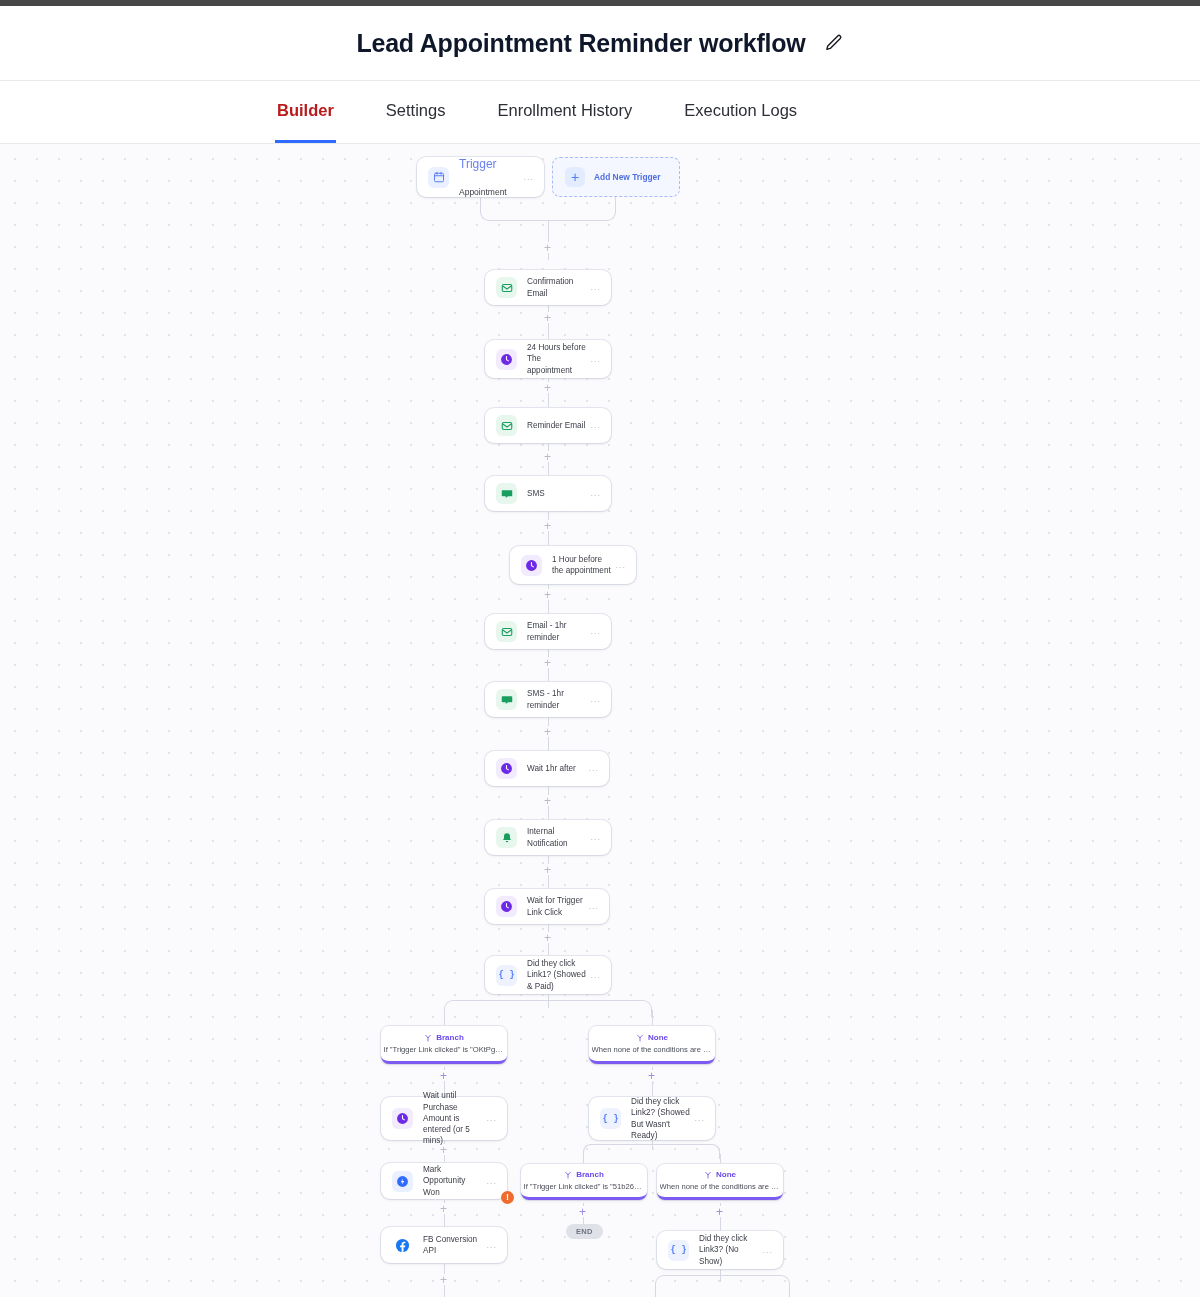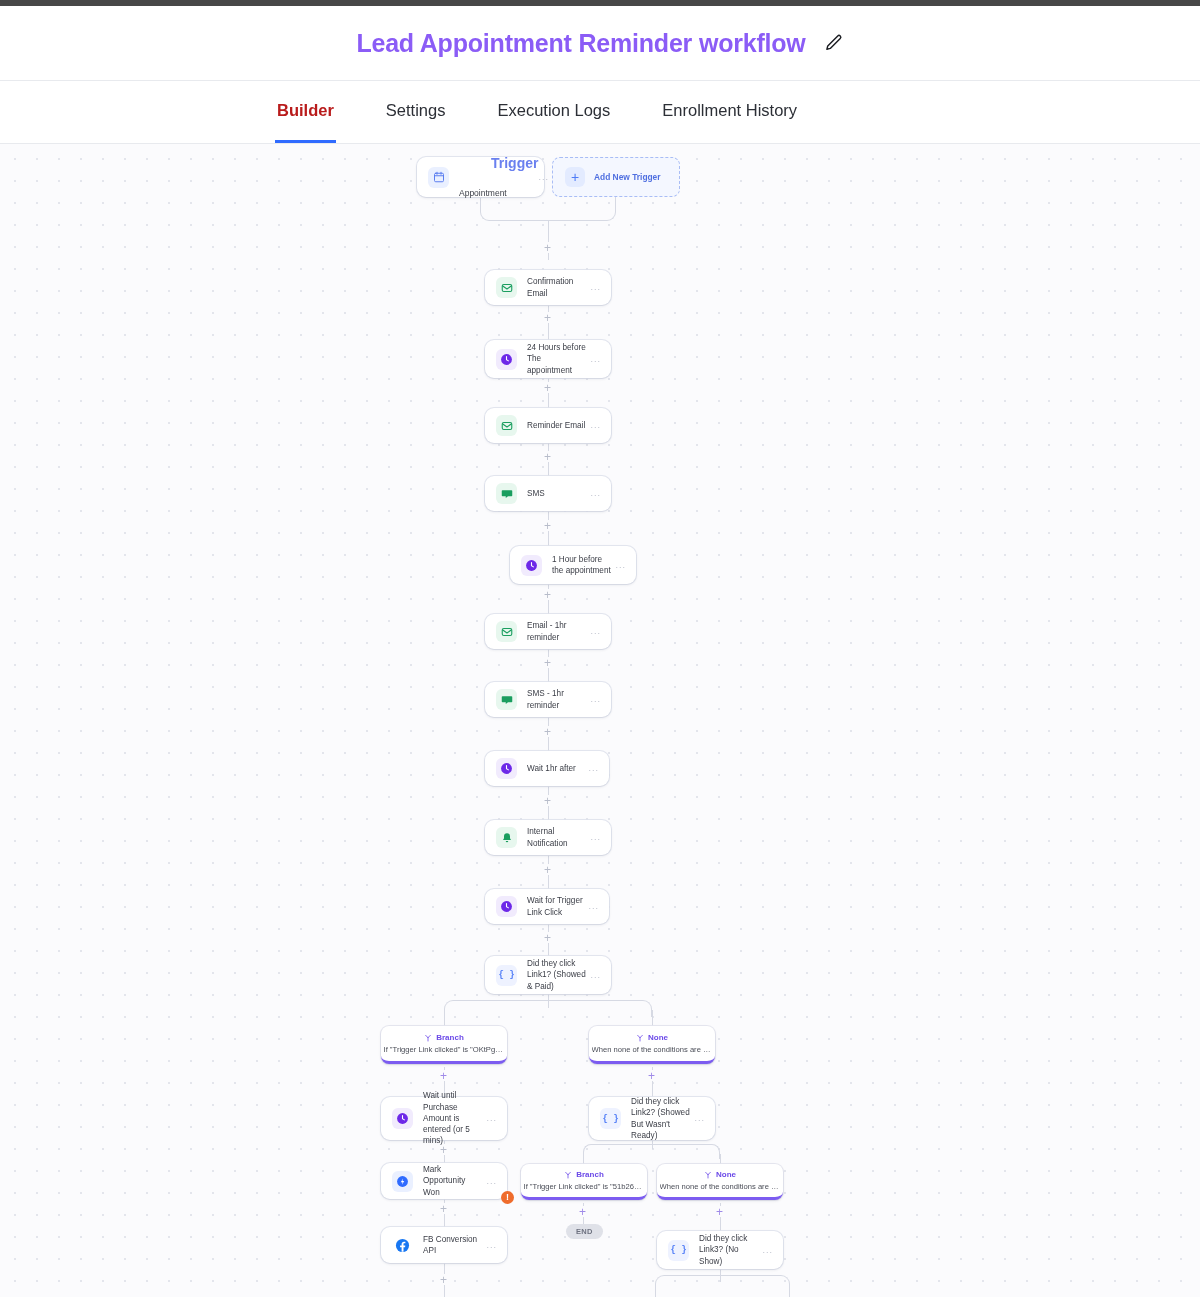--- a/index.html
+++ b/index.html
@@ -22,21 +22,21 @@
     background: #ffffff;
     border-bottom: 1px solid #e8eaee;
     display: flex;
     align-items: center;
     justify-content: center;
     gap: 18px;
   }
   .page-title {
     font-size: 25px;
     font-weight: bold;
-    color: #8b5cf6;
+    color: #0f172a;
     letter-spacing: -0.2px;
   }
   .edit-icon { cursor: pointer; display:flex; align-items:center; }
 
   .tabs {
     height: 63px;
     background: #ffffff;
     border-bottom: 1px solid #e8eaee;
     display: flex;
     align-items: stretch;
@@ -107,21 +107,21 @@
   }
 
   .ico.green { background: #e7f7ee; }
   .ico.purple { background: #f1ebfd; }
   .ico.blue-lt { background: #eaf0ff; }
   .ico.cond { background: #eef2ff; }
   .ico.fb { background: #ffffff; }
 
   
   .trigger-node .tlabel {
-    font-size: 14px; color: #6a80ef; font-weight: bold; line-height: 1.35; margin-left: 32px;
+    font-size: 12px; color: #6a80ef; font-weight: normal; line-height: 1.35;
   }
   .trigger-node .tsub { font-size: 8.5px; color: #3a3d46; line-height: 1.35; }
 
   .add-trigger {
     position: absolute;
     border: 1px dashed #a9bdf5;
     background: #f4f7ff;
     border-radius: 8px;
     display: flex;
     align-items: center;
@@ -221,22 +221,22 @@
   <span class="edit-icon">
     <svg width="20" height="20" viewBox="0 0 24 24" fill="none" stroke="#1b1d22" stroke-width="1.7" stroke-linecap="round" stroke-linejoin="round">
       <path d="M16.5 3.5a2.12 2.12 0 0 1 3 3L7.5 18.5 3.5 19.5l1-4z"></path>
     </svg>
   </span>
 </div>
 
 <div class="tabs">
   <div class="tab active">Builder</div>
   <div class="tab">Settings</div>
+  <div class="tab">Enrollment History</div>
   <div class="tab">Execution Logs</div>
-  <div class="tab">Enrollment History</div>
 </div>
 
 <div class="canvas">
 
   <div class="node trigger-node" style="left:417px; top:13px; width:127px; height:40px;">
     <span class="ico blue-lt">
       <svg width="12" height="12" viewBox="0 0 24 24" fill="none" stroke="#5b7ef0" stroke-width="2" stroke-linecap="round" stroke-linejoin="round">
         <rect x="3" y="4.5" width="18" height="17" rx="2.5"></rect>
         <path d="M3 9.5h18M8 2.5v4M16 2.5v4"></path>
       </svg>

